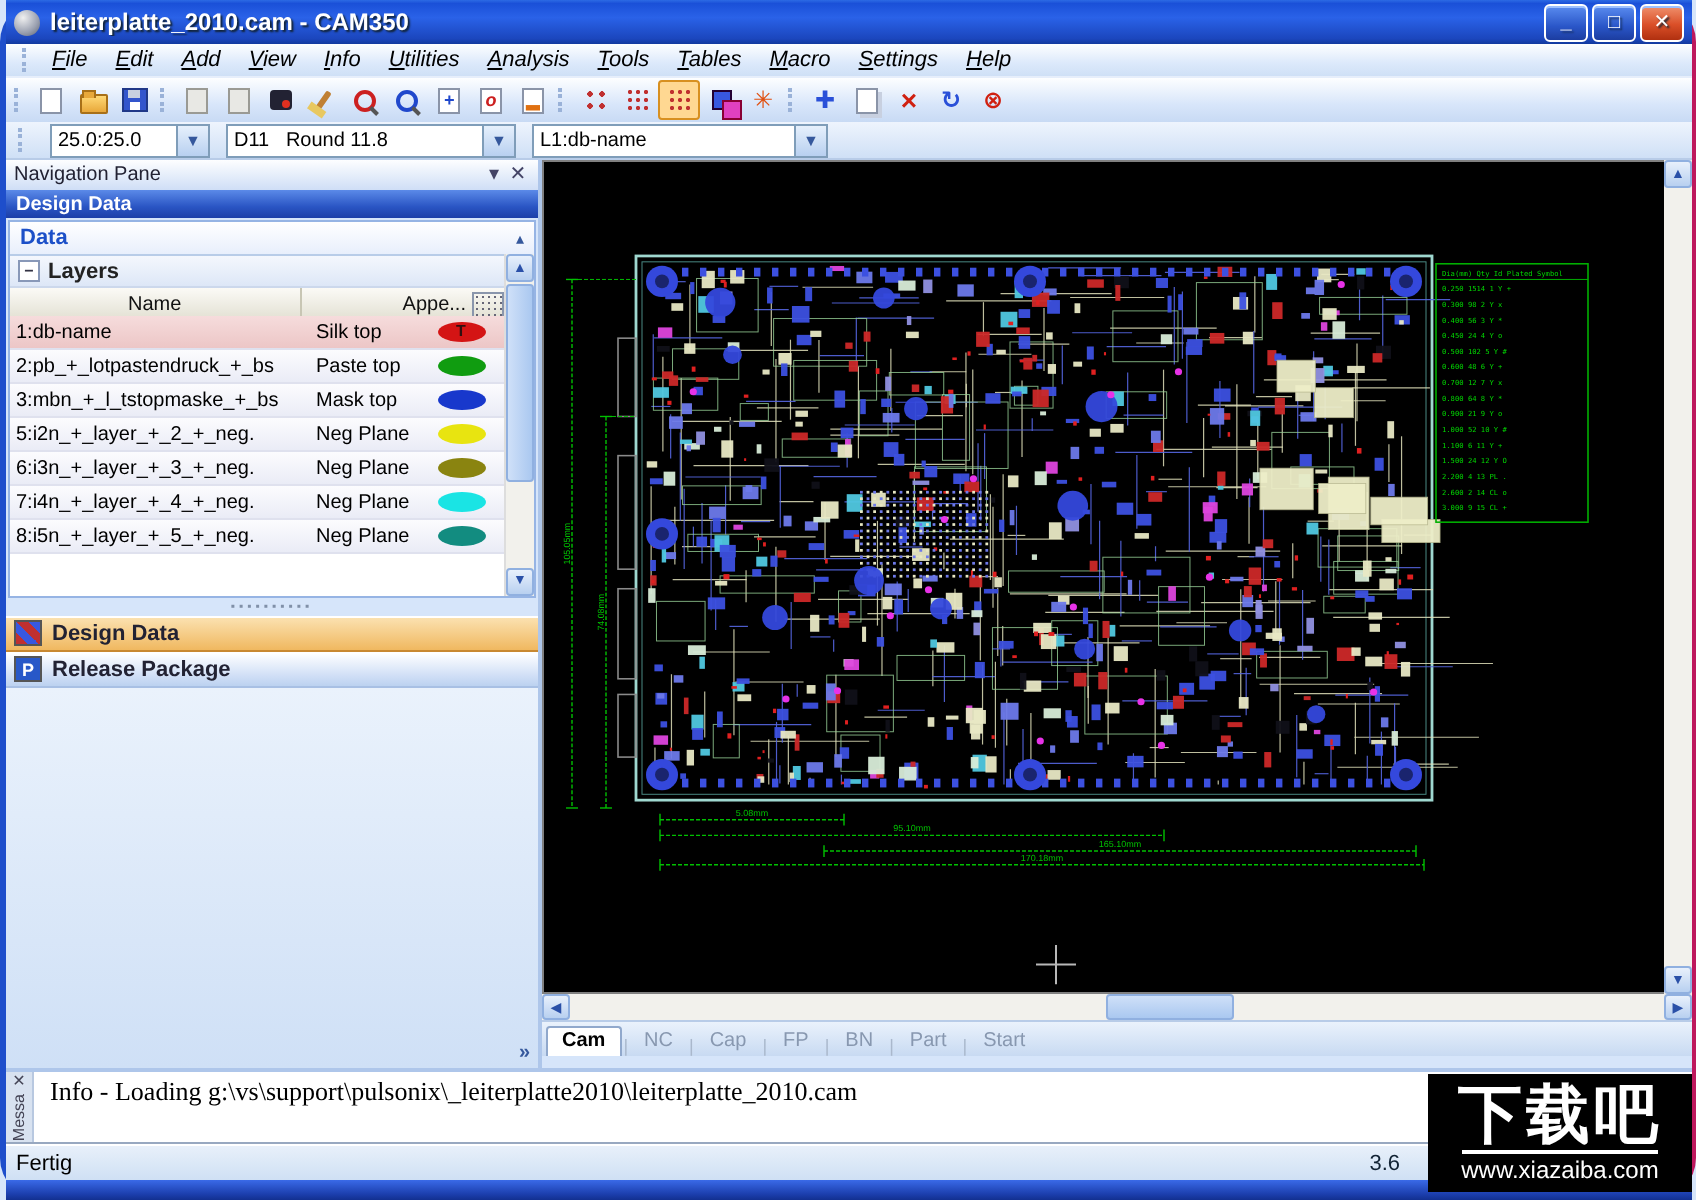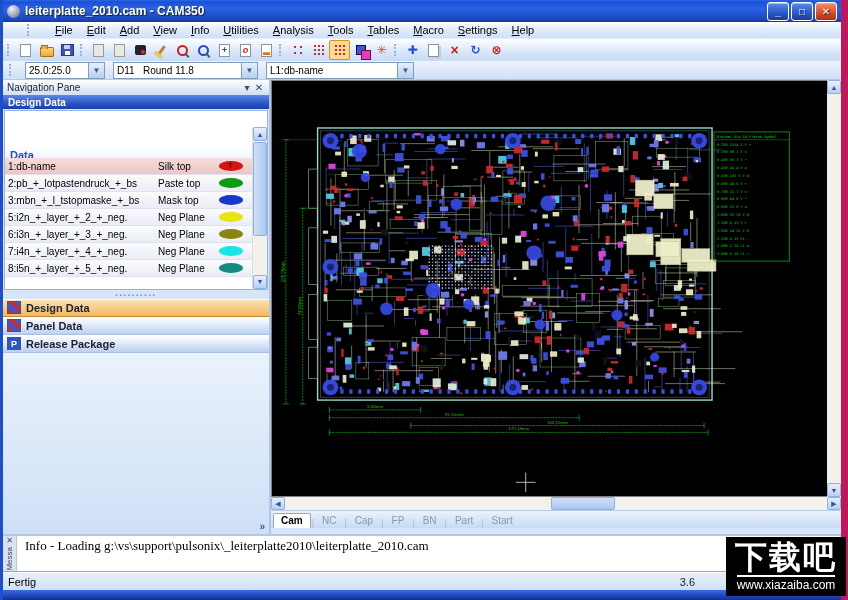--- a/index.html
+++ b/index.html
@@ -1,36 +1,36 @@
 <!DOCTYPE html>
 <html><head>
 <meta charset="utf-8">
 <style>
   html,body{margin:0;padding:0;}
   body{width:848px;height:600px;overflow:hidden;position:relative;
        font-family:"Liberation Sans","DejaVu Sans",sans-serif;font-size:11px;
        background:#d6e5fa;}
   .win{position:absolute;inset:0;display:flex;flex-direction:column;
-       border-left:3px solid #1e4ecb;border-right:7px solid #be185d;box-sizing:border-box;}
+       border-left:3px solid #1e4ecb;border-right:2px solid #be185d;box-sizing:border-box;border-radius:21px;}
 
   
   .titlebar{height:22px;flex:0 0 22px;display:flex;align-items:center;padding:0 4px;
     background:linear-gradient(#2c6ae4 0%,#1a50d8 8%,#2a62e8 40%,#1b46bd 88%,#123a9e 100%);
     color:#fff;font-weight:bold;font-size:12px;text-shadow:1px 1px 1px #123;}
   .app-icon{width:13px;height:13px;border-radius:50%;
     background:radial-gradient(circle at 35% 30%,#f0f0f0,#9aa0b0 60%,#5a6070);margin-right:5px;}
   .title-text{flex:1;white-space:nowrap;overflow:hidden;}
   .winbtn{width:20px;height:17px;margin-left:2px;border:1px solid #fff;border-radius:3px;
     display:flex;align-items:center;justify-content:center;color:#fff;font-size:10px;font-weight:bold;
     background:linear-gradient(#5a8cf0,#2a56c8 60%,#1c3da0);box-shadow:inset 0 1px 0 #9cc0ff;}
   .winbtn.close{background:linear-gradient(#f0926e,#da4f28 55%,#b03010);}
 
   
-  .menubar{height:16px;flex:0 0 16px;display:flex;align-items:center;gap:13px;
-    background:linear-gradient(#fdfeff,#dce9fb 60%,#cfe0f6);border-bottom:1px solid #e6eefb;padding-left:22px;}
+  .menubar{height:16px;flex:0 0 16px;display:flex;align-items:center;gap:0;
+    background:linear-gradient(#fdfeff,#dce9fb 60%,#cfe0f6);border-bottom:1px solid #e6eefb;padding-left:6px;font-style:italic;}
   .menu-item{display:inline-block;padding:1px 7px;color:#000;cursor:default;}
   .menu-item::first-letter{text-decoration:underline;}
   .gripper{width:4px;height:12px;border-left:2px dotted #9ab2d8;margin:0 2px;}
 
   
   .toolbar{height:22px;flex:0 0 22px;display:flex;align-items:center;
     background:linear-gradient(#fdfeff,#d8e6fa 60%,#c8daf4);padding-left:2px;}
   .ico{width:19px;height:18px;display:inline-flex;align-items:center;justify-content:center;
     position:relative;border:1px solid transparent;border-radius:2px;}
   .ico.selected{background:#ffd892;border-color:#d89020;}
@@ -72,21 +72,21 @@
   
   .nav{width:266px;flex:0 0 266px;display:flex;flex-direction:column;background:#d6e5fa;border-right:2px solid #aec6ea;}
   .nav-title{height:15px;flex:0 0 15px;display:flex;align-items:center;padding:0 4px;
     background:linear-gradient(#fdfeff,#cfdef6);color:#223;font-size:10px;}
   .nav-title .sp{flex:1}
   .nav-title .b{width:12px;text-align:center;color:#446;font-weight:bold;font-size:10px;}
   .nav-sub{height:14px;flex:0 0 14px;display:flex;align-items:center;padding:0 5px;color:#fff;font-size:10px;font-weight:bold;
     background:linear-gradient(#5b8ae8,#2a55c4 60%,#1c3fa8);}
   .nav-content{flex:1;position:relative;margin:1px;border:1px solid #96b4e4;background:#fff;min-height:0;overflow:hidden;}
   .data-hdr{height:16px;display:flex;align-items:center;padding:0 5px;background:linear-gradient(#ffffff,#e8effc);
-    color:#1c50c8;font-weight:bold;border-bottom:1px solid #b8cce8;margin-top:36px;}
+    color:#1c50c8;font-weight:bold;border-bottom:1px solid #b8cce8;}
   .data-hdr .sp{flex:1}
   .grp-hdr{height:15px;display:flex;align-items:center;gap:4px;padding:0 4px;background:linear-gradient(#f4f7fd,#dde7f7);
     font-weight:bold;color:#222;border-bottom:1px solid #ccd8ec;}
   .minusbox{width:9px;height:9px;border:1px solid #8898b8;background:#fff;display:flex;align-items:center;justify-content:center;
     font-size:8px;line-height:1;color:#334;}
   .col-hdr{height:16px;display:flex;align-items:center;background:linear-gradient(#fbfaf6,#e2e0d2);
     border-bottom:1px solid #c2c0ae;color:#111;font-size:10px;}
   .col-hdr .c{border-right:1px solid #c8c6b4;height:100%;display:flex;align-items:center;justify-content:center;box-sizing:border-box;}
   .c-name{width:150px;} .c-type{width:50px;margin-top:48px;} .c-appe{flex:1;justify-content:flex-start!important;padding-left:2px;gap:2px;}
   .appe-btn{width:14px;height:11px;border:1px solid #8a96ac;background:linear-gradient(#fff,#d8dce4);
@@ -145,21 +145,21 @@
   .msg-body div{line-height:15px;white-space:nowrap;}
 
   
   .statusbar{height:17px;flex:0 0 17px;display:flex;align-items:center;
     background:linear-gradient(#e8f0fa,#cfe0f4);border-top:1px solid #fff;color:#000;}
   .status-left{padding-left:5px;flex:1;}
   .status-right{padding-right:146px;color:#123;}
   .bottomstrip{height:10px;flex:0 0 10px;background:linear-gradient(#3a6ae8,#1c3fae 70%,#123090);}
 
   
-  .watermark{position:absolute;right:2px;bottom:4px;width:120px;height:59px;background:#000;z-index:20;
+  .watermark{position:absolute;right:2px;bottom:4px;width:132px;height:59px;background:#000;z-index:20;
     display:flex;flex-direction:column;align-items:center;justify-content:center;color:#fff;}
   .wm-big{font-size:32px;font-weight:bold;line-height:1;letter-spacing:2px;}
   .wm-small{font-size:12px;border-top:2px solid #fff;margin-top:2px;padding-top:1px;}
 </style>
 </head>
 <body>
 
 <div class="win">
 
   <div class="titlebar">
@@ -351,24 +351,20 @@
           <div class="sb-thumb"></div>
           <div class="sb-btn bot">▼</div>
         </div>
       </div>
 
       <div class="splitter">▪▪▪▪▪▪▪▪▪▪</div>
       <div id="nav-buttons">
           <div class="nav-btn sel">
             <span class="nb-ico"></span>
             <span>Design Data</span>
-          </div>
-          <div class="nav-btn">
-            <span class="nb-ico"></span>
-            <span>Panel Data</span>
           </div>
           <div class="nav-btn">
             <span class="nb-ico p">P</span>
             <span>Release Package</span>
           </div>
         </div>
       <div class="nav-foot">
         <span>»</span>
       </div>
     </div>

